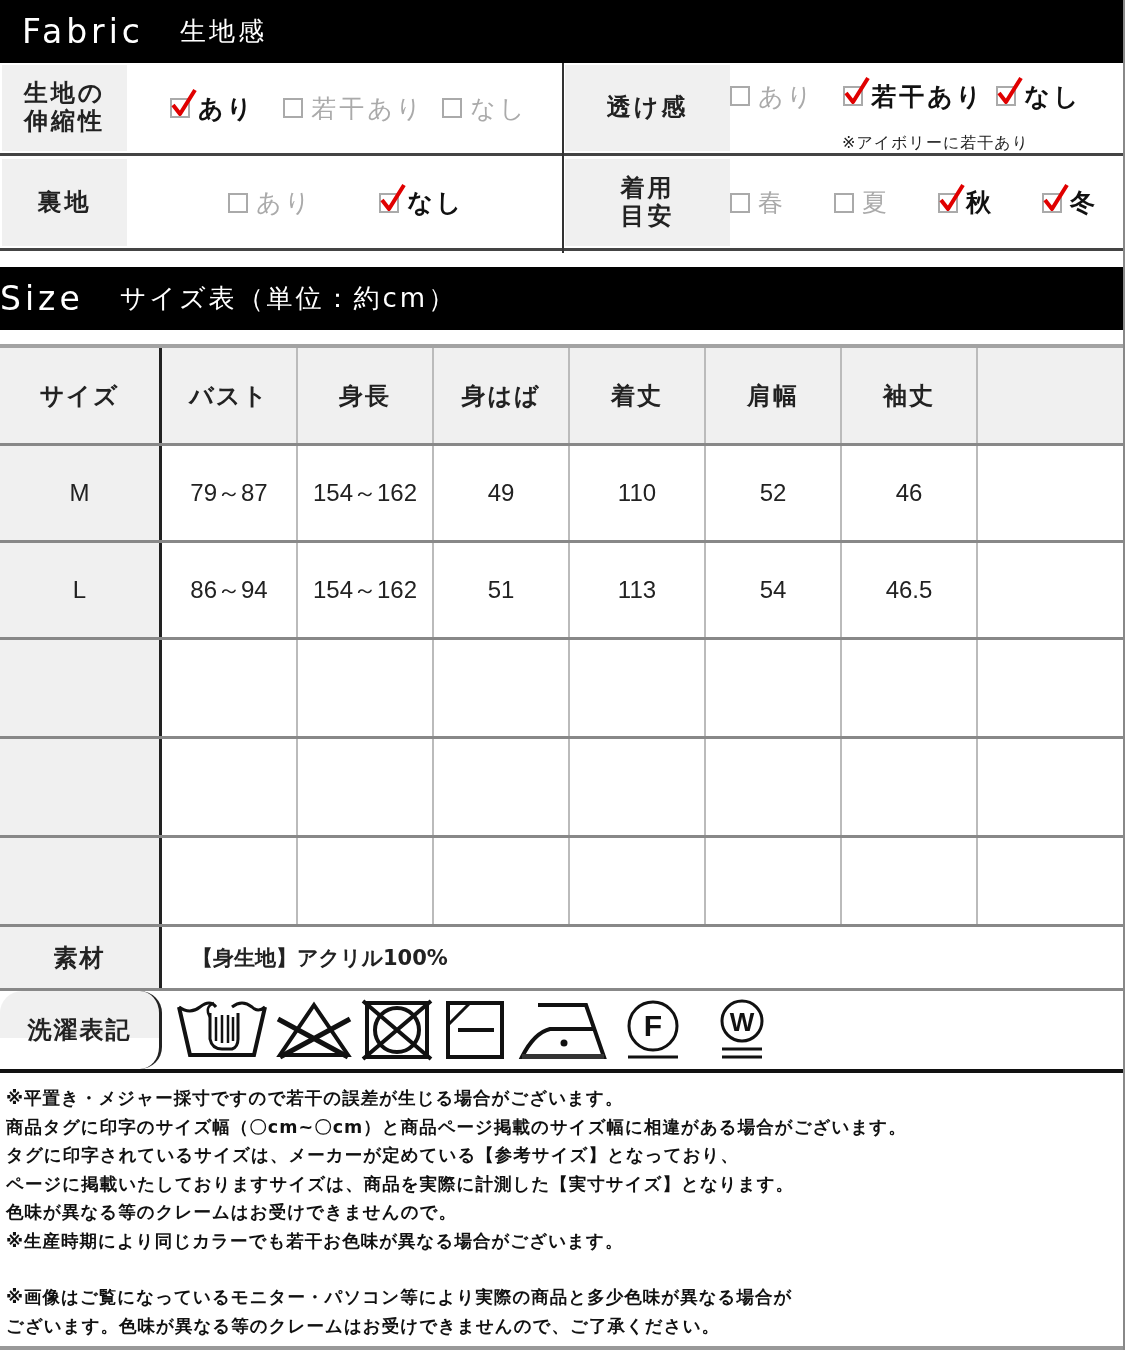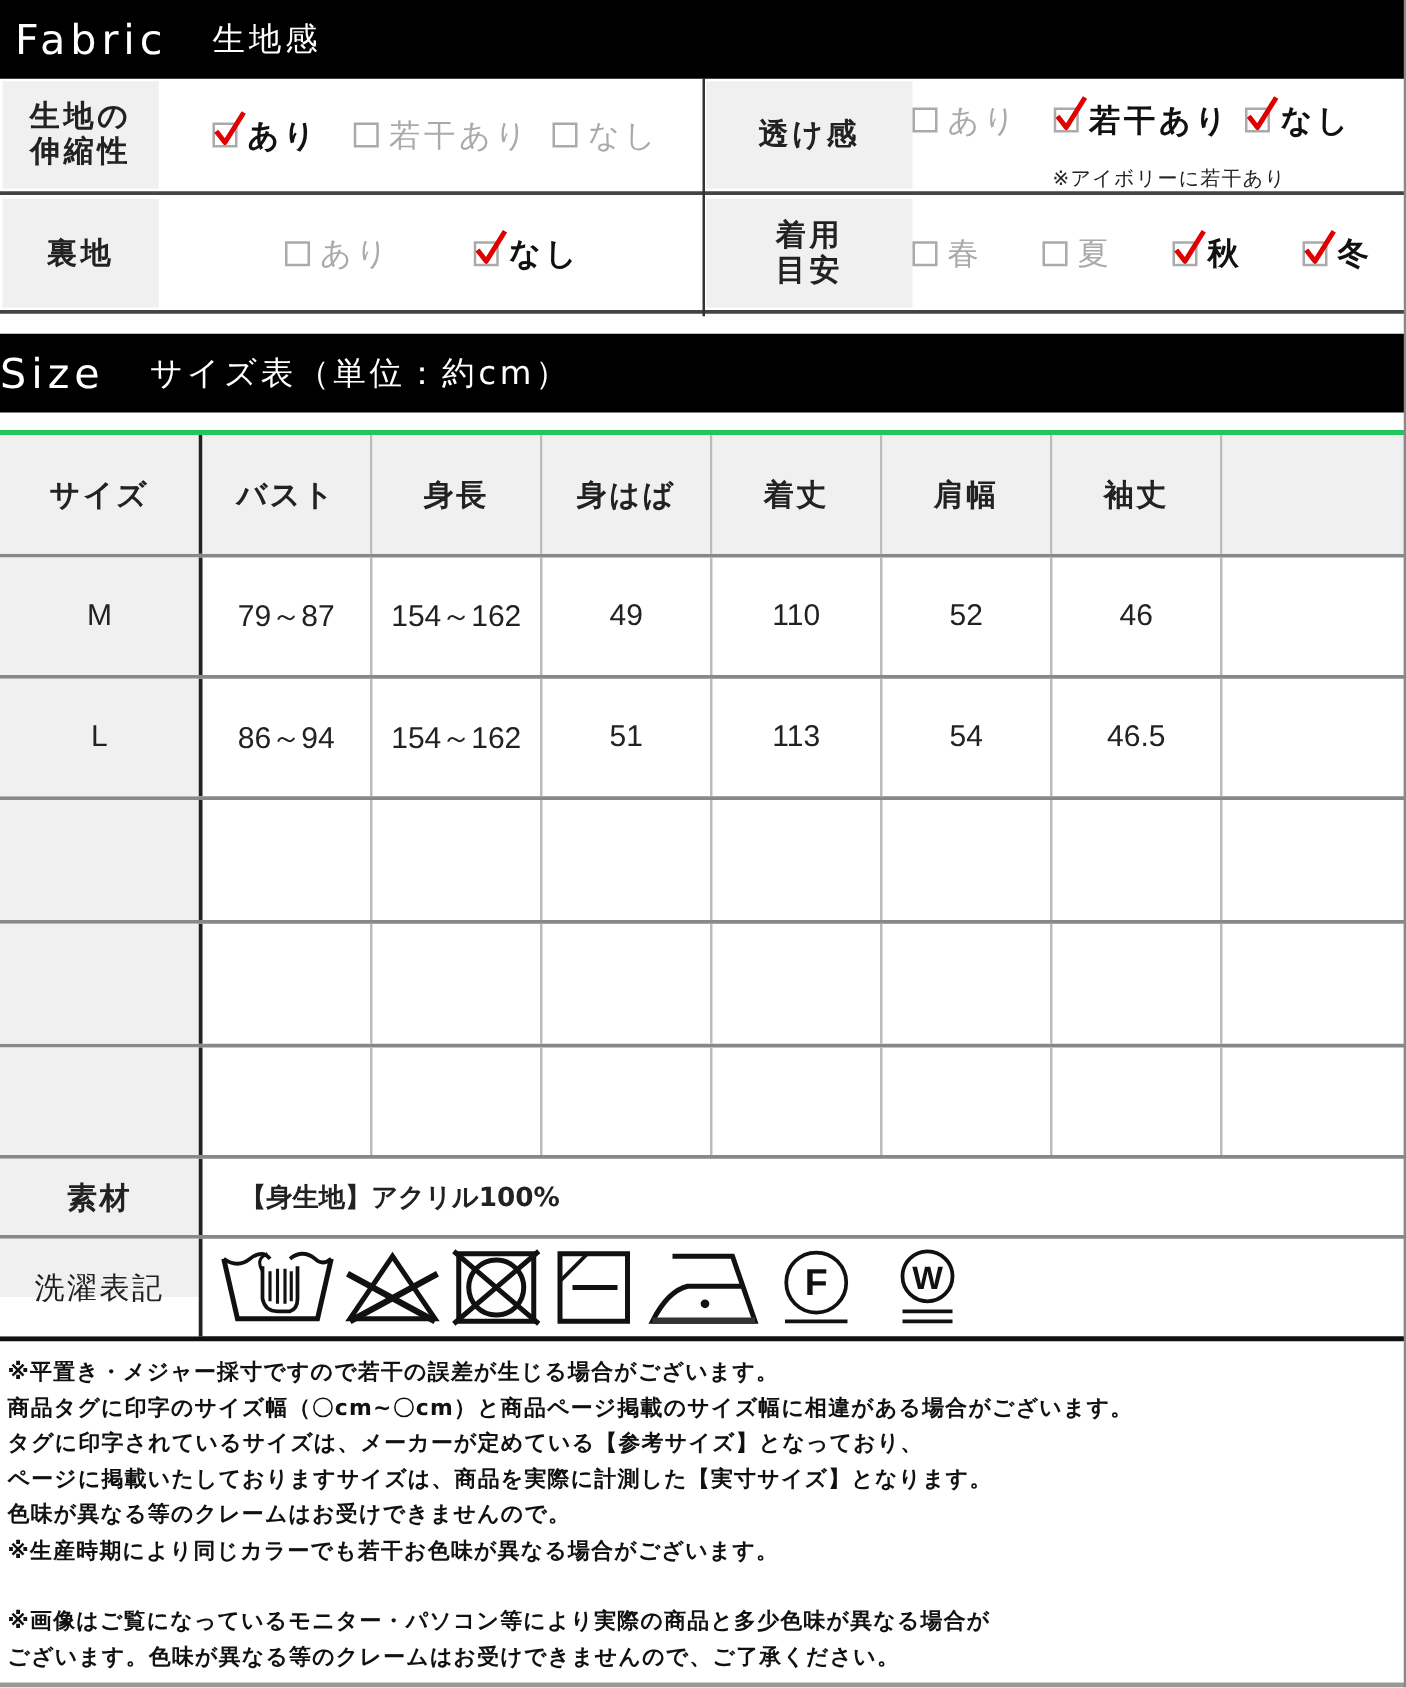--- a/index.html
+++ b/index.html
@@ -2,21 +2,21 @@
 <html><head>
 <meta charset="utf-8">
 <style>
   * { box-sizing: border-box; margin: 0; padding: 0; }
   html, body { width: 1125px; height: 1350px; background: #ffffff; overflow: hidden; }
   body { font-family: "DejaVu Sans", "Liberation Sans", sans-serif; color: #111; position: relative; }
 
   .bar { position: absolute; left: 0; width: 1125px; background: #000; color: #fff; display: flex; align-items: center; }
   .bar .en { letter-spacing: 4px; font-family: "DejaVu Sans", sans-serif; }
   .bar .ja { letter-spacing: 3px; }
-  #fabric-bar { top: 0; height: 63px; padding-left: 12px; }
+  #fabric-bar { top: 0; height: 63px; padding-left: 22px; }
   #fabric-bar .en { font-size: 33px; margin-right: 36px; }
   #fabric-bar .ja { font-size: 26px; }
   #size-bar { top: 267px; height: 63px; }
   #size-bar .en { font-size: 33px; margin-right: 36px; }
   #size-bar .ja { font-size: 26px; }
 
   
   .fabric { position: absolute; left: 0; top: 63px; width: 1125px; height: 190px; }
   .frow { position: absolute; left: 0; width: 1125px; height: 93px; }
   .frow.r1 { top: 0; border-bottom: 3px solid #444; }
@@ -27,21 +27,21 @@
   .vdiv { position: absolute; left: 562px; top: 63px; width: 2px; height: 190px; background: #333; }
 
   .opts { position: absolute; top: 0; height: 100%; display: flex; align-items: center; }
   .opt { display: flex; align-items: center; font-size: 25px; font-weight: bold; letter-spacing: 3px; white-space: nowrap; }
   .opt.off { color: #aaa; font-weight: normal; }
   .box { width: 20px; height: 20px; border: 2px solid #aaa; position: relative; margin-right: 8px; flex: none; }
   .box .tick { position: absolute; left: -2px; top: -12px; width: 28px; height: 30px; }
   .note { position: absolute; font-size: 16px; color: #222; letter-spacing: 1px; }
 
   
-  .stable { position: absolute; left: 0; top: 344px; width: 1125px; border-top: 4px solid #22c55e; }
+  .stable { position: absolute; left: 0; top: 344px; width: 1125px; border-top: 4px solid #a3a3a3; }
   .srow { position: absolute; left: 0; width: 1125px; display: flex; border-bottom: 3px solid #888; }
   .cell { height: 100%; display: flex; align-items: center; justify-content: center; border-right: 2px solid #bbb; font-size: 24px; color: #222; font-family: "Liberation Sans", sans-serif; }
   .cell.first { width: 162px; background: #f0f0f0; border-right: 3px solid #222; font-weight: bold; font-family: "DejaVu Sans", sans-serif; }
   .cell.c { width: 136px; }
   .cell.last { flex: 1; border-right: 2px solid #aaa; }
   .srow.head .cell { background: #f0f0f0; font-weight: bold; font-family: "DejaVu Sans", sans-serif; font-size: 24px; letter-spacing: 2px; }
   .mat-text { flex: 1; display: flex; align-items: center; padding-left: 30px; font-size: 21px; font-weight: bold; color: #222; border-right: 2px solid #aaa; height: 100%; }
   .care { flex: 1; display: flex; align-items: center; padding-left: 14px; gap: 6px; border-right: 2px solid #aaa; height: 100%; }
   .care svg { display: block; }
 
@@ -240,21 +240,21 @@
     <div class="cell c"></div>
     <div class="cell last"></div>
   </div>
 
   <div class="srow" style="top:579px; height:64px;">
     <div class="cell first" style="letter-spacing:2px;">素材</div>
     <div class="mat-text">【身生地】アクリル100%</div>
   </div>
 
   <div class="srow" style="top:643px; height:82px; border-bottom:4px solid #111;">
-    <div class="cell first" style="font-weight:normal; letter-spacing:2px; background:linear-gradient(#f0f0f0 60%, #fff 60%);">洗濯表記</div>
+    <div class="cell first" style="font-weight:bold; letter-spacing:2px; background:linear-gradient(#f0f0f0 60%, #fff 60%);border-radius:22px;">洗濯表記</div>
     <div class="care">
 
       <span>
         <svg width="92" height="62" viewBox="0 0 92 62">
           <path d="M3 8 L14 56 L78 56 L89 8" fill="none" stroke="#111" stroke-width="4"></path>
           <path d="M3 8 Q14 16 24 8 Q34 0 40 8" fill="none" stroke="#111" stroke-width="3"></path>
           <path d="M56 8 Q66 0 76 8 Q82 14 89 8" fill="none" stroke="#111" stroke-width="3"></path>
           <path d="M34 14 L34 40 Q36 50 46 50 L56 50 Q62 48 62 40 L62 14" fill="none" stroke="#111" stroke-width="3"></path>
           <path d="M40 18 L40 42 M46 16 L46 44 M52 16 L52 44 M57 18 L57 42" stroke="#111" stroke-width="2.5"></path>
           <path d="M34 18 Q28 8 38 4" fill="none" stroke="#111" stroke-width="2.5"></path>

